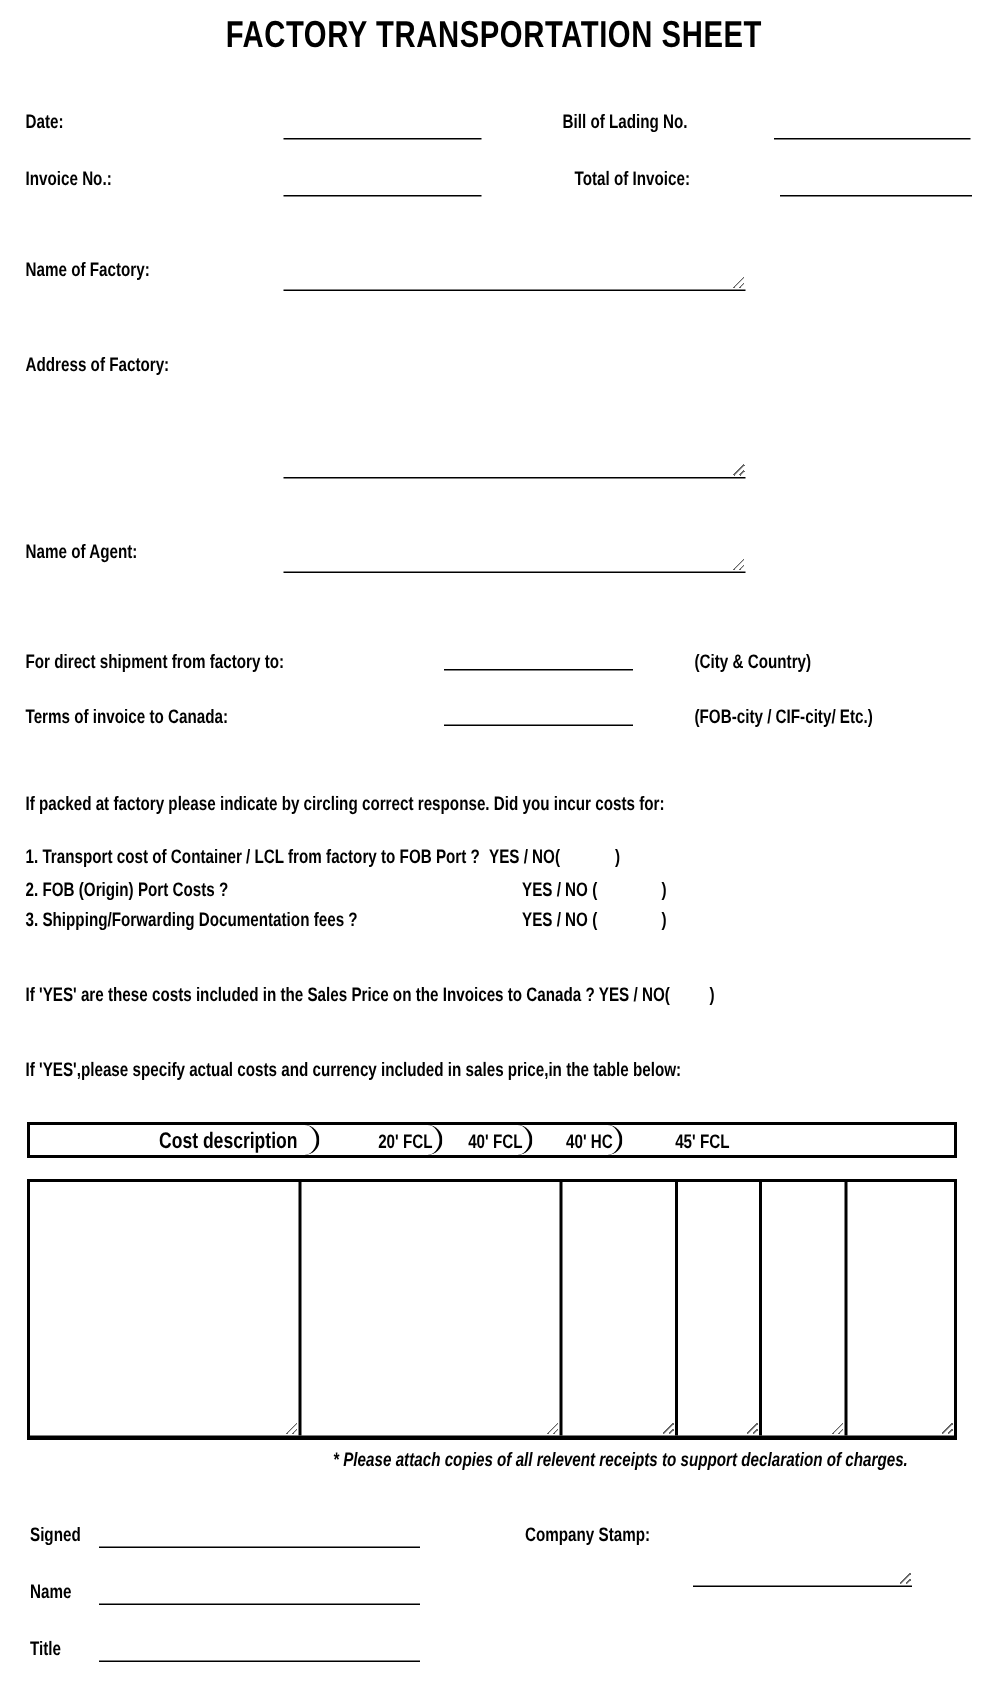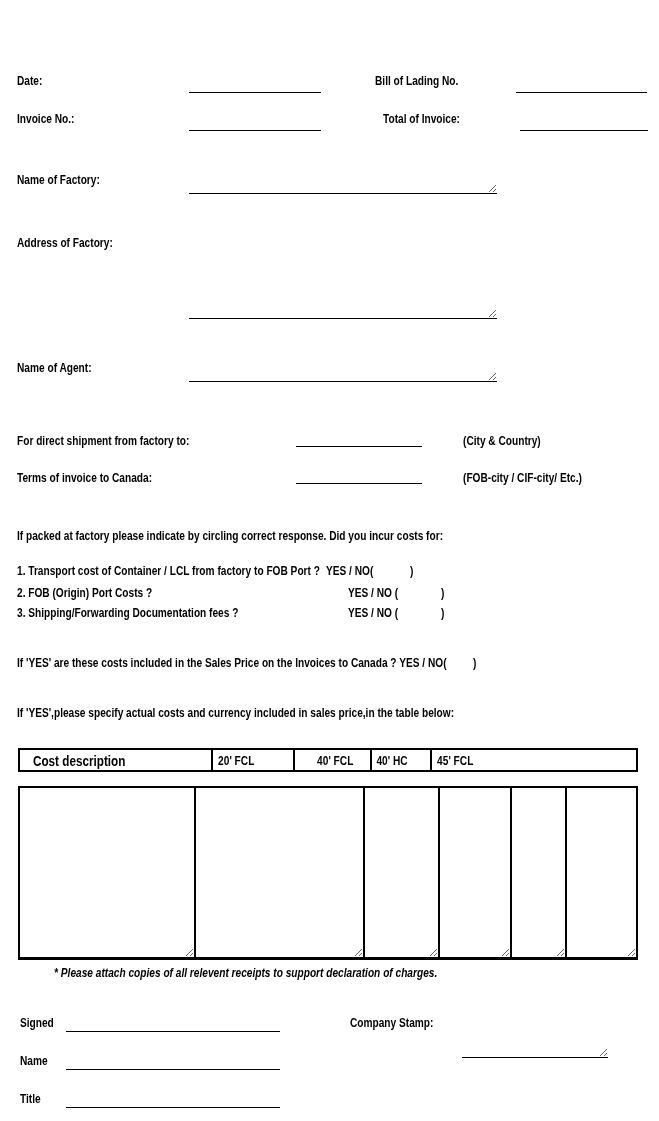--- a/index.html
+++ b/index.html
@@ -20,43 +20,44 @@
   textarea.ul {
     position:absolute; border:none; border-bottom:1.5px solid #000; background:transparent;
     outline:none; resize:both; font:inherit; padding:2px; box-sizing:border-box; overflow:auto;
   }
   .thead {
     position:absolute; left:18px; top:748px; width:620px; height:24px; display:flex;
     border:2px solid #000; box-sizing:border-box;
   }
   .thead .c {
     box-sizing:border-box; border-right:2px solid #000; display:flex;
-    align-items:center; justify-content:flex-start; height:100%;
+    align-items:center; justify-content:flex-end; height:100%;border-radius:10px;
   }
   .thead .c:last-child { border-right:none; }
   .tbody {
     position:absolute; left:18px; top:786px; width:620px; height:174px; display:flex;
     border:2px solid #000; border-bottom:3px solid #000; box-sizing:border-box;
   }
   .tbody .c { box-sizing:border-box; border-right:2px solid #000; height:100%; }
   .tbody .c:last-child { border-right:none; }
   .tbody textarea {
     width:100%; height:100%; border:none; background:transparent; outline:none;
     resize:both; font:inherit; box-sizing:border-box; overflow:auto; display:block;
   }
   .w0 { width:193px; } .w1 { width:185px; } .w2 { width:82px; }
-  .w3 { width:60px;margin-left:17px; } .w4 { width:60px; } .w5 { width:76px; }
+  .w3 { width:60px; } .w4 { width:60px; } .w5 { width:76px; }
   .hc0 { font-size:15px; }
-  .note { left:0; top:965px; width:659px; text-align:left; font-style:italic;text-decoration:underline; }
+  .note { left:0; top:965px; width:659px; text-align:right; font-style:italic;text-decoration:underline; }
 </style>
 </head>
 <body>
 
 <div class="page">
 
+  <div class="abs title"><span class="ctc">FACTORY TRANSPORTATION SHEET</span></div>
 
   <span class="abs ct" style="left:17px; top:73px;">Date:</span>
   <input class="line" style="left: 189px; top: 73px; width: 132px;">
   <span class="abs ct" style="left:375px; top:73px;">Bill of Lading No.</span>
   <input class="line" style="left: 516px; top: 73px; width: 131px;">
 
   <span class="abs ct" style="left:17px; top:111px;">Invoice No.:</span>
   <input class="line" style="left: 189px; top: 111px; width: 132px;">
   <span class="abs ct" style="left:383px; top:111px;">Total of Invoice:</span>
   <input class="line" style="left: 520px; top: 111px; width: 128px;">

